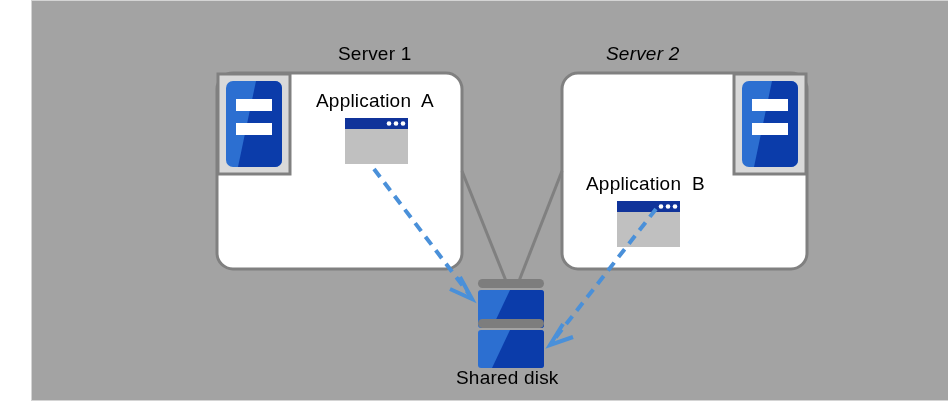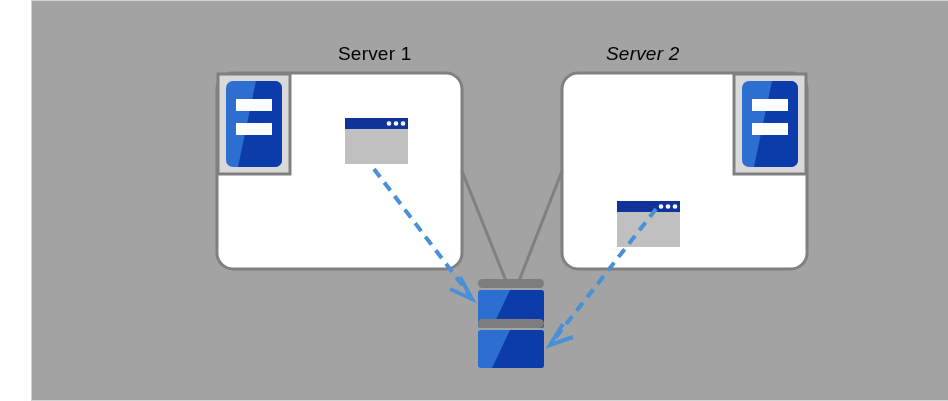--- a/index.html
+++ b/index.html
@@ -145,16 +145,19 @@
       <line x1="624" y1="208" x2="521" y2="340" stroke="#4a90d9" stroke-width="4" stroke-dasharray="10,7"></line>
       <polyline points="541,336 518,344 531,323" fill="none" stroke="#4a90d9" stroke-width="4" stroke-linejoin="miter"></polyline>
     </g>
 
   </svg>
 
   <div class="label-text" id="server1-title">Server 1</div>
 
   <div class="label-text" id="server2-title">Server 2</div>
 
+  <div class="label-text" id="app-a-label">Application  A</div>
 
+  <div class="label-text" id="app-b-label">Application  B</div>
 
+  <div class="label-text" id="disk-label">Shared disk</div>
 
 </div>
 
 </body></html>

